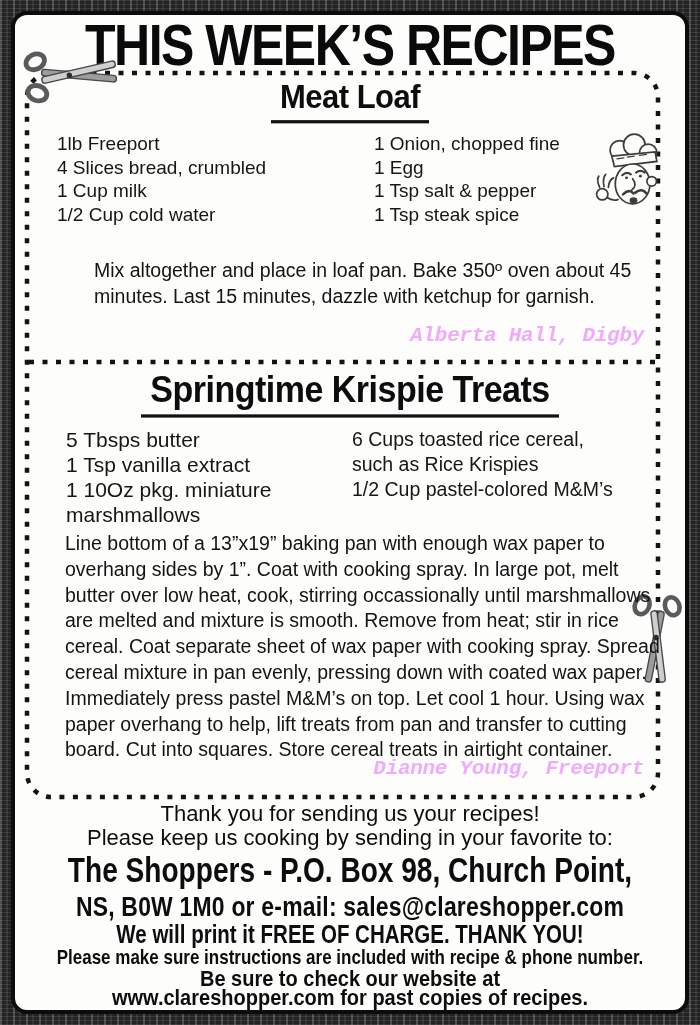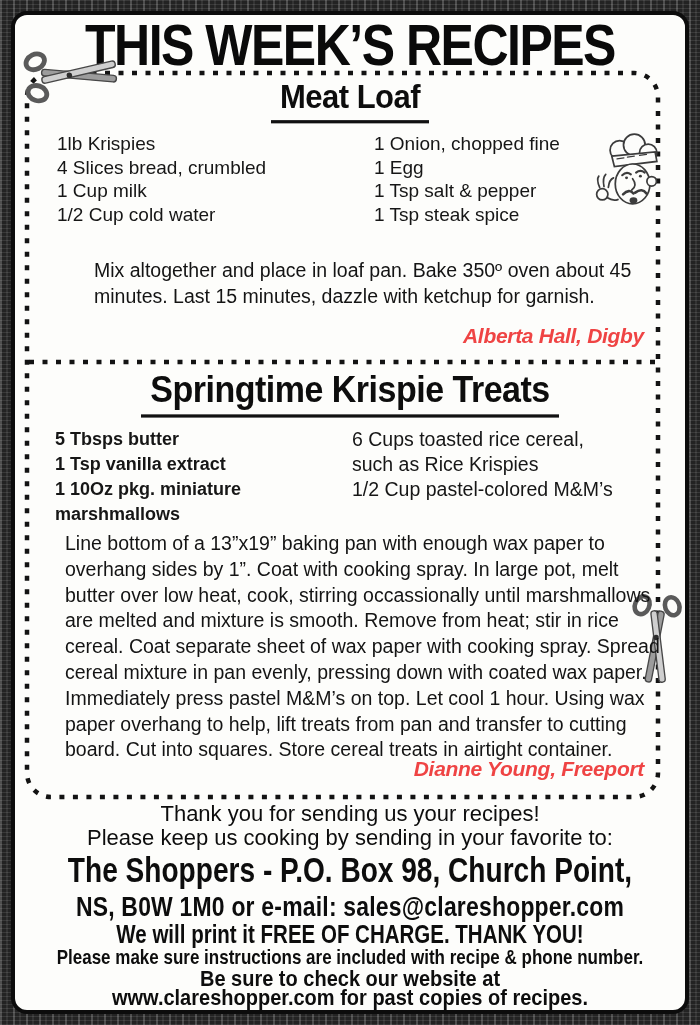--- a/index.html
+++ b/index.html
@@ -37,30 +37,30 @@
     transform:scaleY(1.08);transform-origin:center top;white-space:nowrap;
   }
   #r1-title-wrap{top:78px;}
   #r1-title-wrap .recipe-title{font-size:31px;}
   #r2-title-wrap{top:369px;}
   #r2-title-wrap .recipe-title{font-size:34px;}
 
   .ing{position:absolute;font-size:19px;line-height:23.5px;color:#161616;white-space:nowrap;}
   #r1-ing-left{left:57px;top:132px;}
   #r1-ing-right{left:374px;top:132px;}
-  #r2-ing-left{left:55px;top:427px;font-size:18px;line-height:25px;font-weight:bold;}
+  #r2-ing-left{left:66px;top:427px;font-size:21px;line-height:25px;}
   #r2-ing-right{left:352px;top:427px;font-size:19.5px;line-height:25px;}
 
   .instr{position:absolute;color:#141414;}
   #r1-instr{left:53px;top:257px;width:614px;font-size:19.5px;line-height:26px;margin-left:41px;}
   #r2-instr{left:53px;top:531px;width:606px;font-size:19.5px;line-height:25.8px;margin-left:12px;}
 
   .attrib{
-    position:absolute;right:56px;font-family:Liberation Sans, sans-serif;
-    font-style:italic;font-weight:bold;font-size:21px;letter-spacing:-0.3px;color:#ef4444;
+    position:absolute;right:56px;font-family:Liberation Mono, monospace;
+    font-style:italic;font-weight:bold;font-size:21px;letter-spacing:-0.3px;color:#f0abfc;
     white-space:nowrap;
     text-align:center;
   }
   #r1-attrib{top:324px;}
   #r2-attrib{top:757px;}
 
   .f{position:absolute;left:0;right:0;text-align:center;color:#0d0d0d;white-space:nowrap;transform-origin:center top;}
   #f-thanks1{top:801px;font-size:22px;}
   #f-thanks2{top:825px;font-size:22px;}
   #f-addr1{top:851px;font-size:27px;font-weight:bold;transform:scale(1.04,1.3);letter-spacing:0;}
@@ -105,21 +105,21 @@
     <ellipse cx="14" cy="14" rx="11" ry="8.5" fill="none" stroke="#5a5a5a" stroke-width="5.5" transform="rotate(-22 14 14)"></ellipse>
     <ellipse cx="14" cy="50" rx="11" ry="8.5" fill="none" stroke="#5a5a5a" stroke-width="5.5" transform="rotate(22 14 50)"></ellipse>
     <circle cx="52" cy="32" r="3.2" fill="#2d2d2d"></circle>
   </svg>
 
   <div class="title-wrap" id="r1-title-wrap">
     <span class="recipe-title">Meat Loaf</span>
   </div>
 
   <div class="ing" id="r1-ing-left">
-    <div>1lb Krispies</div>
+    <div>1lb Freeport</div>
     <div>4 Slices bread, crumbled</div>
     <div>1 Cup milk</div>
     <div>1/2 Cup cold water</div>
   </div>
 
   <div class="ing" id="r1-ing-right">
     <div>1 Onion, chopped fine</div>
     <div>1 Egg</div>
     <div>1 Tsp salt &amp; pepper</div>
     <div>1 Tsp steak spice</div>

